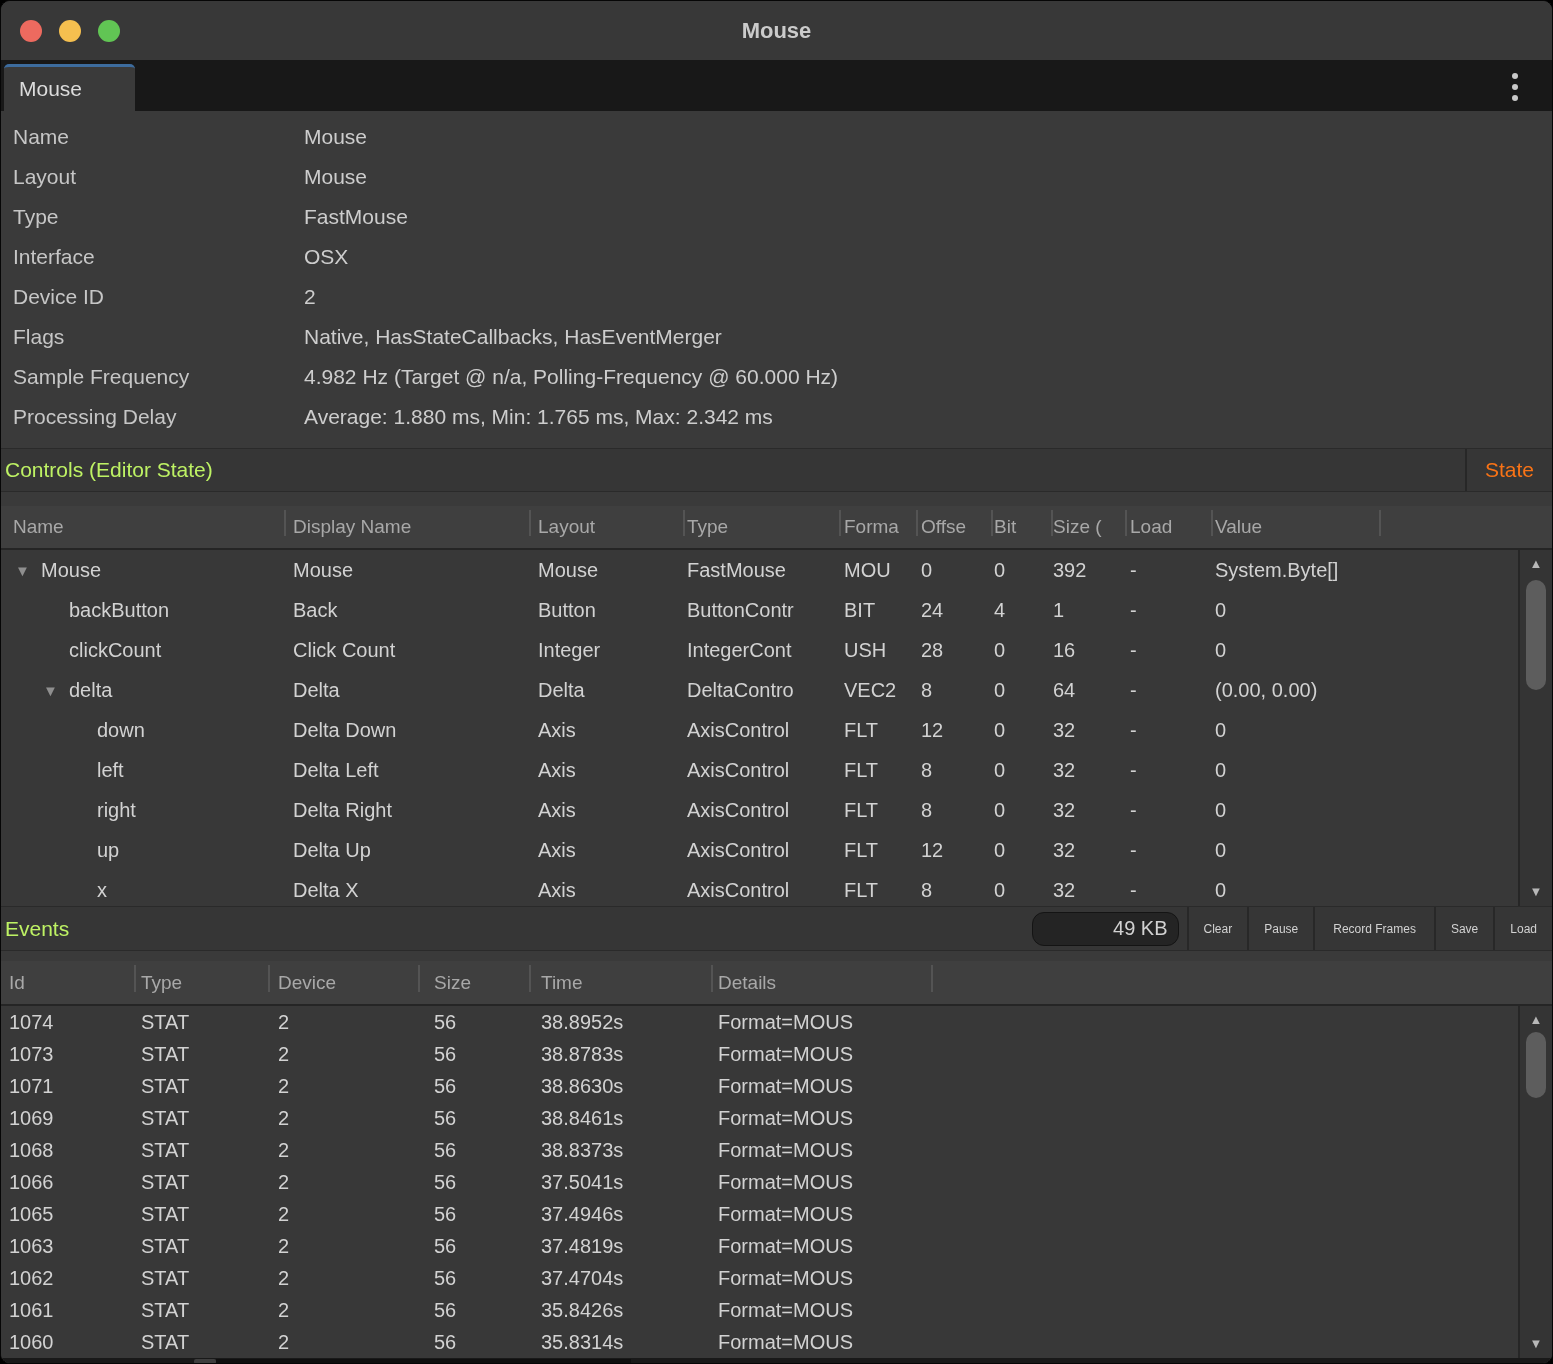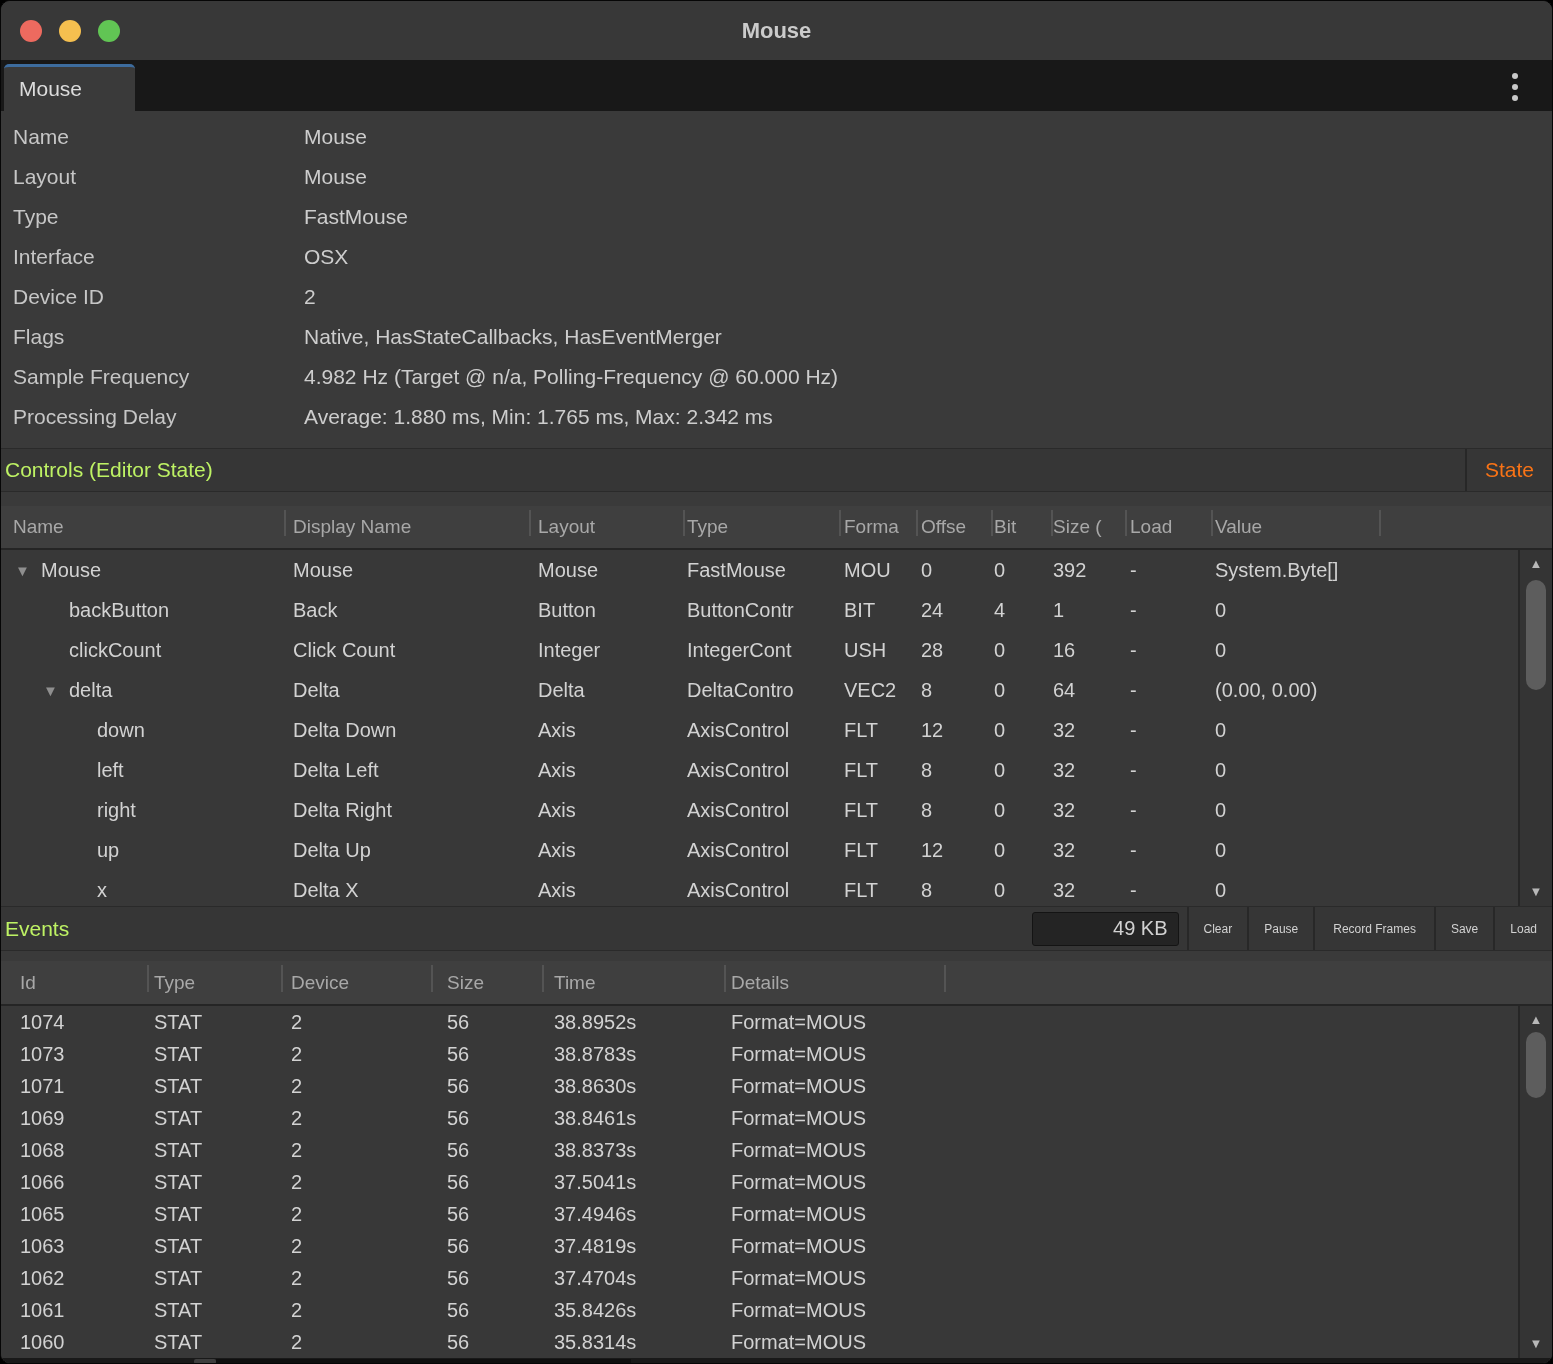--- a/index.html
+++ b/index.html
@@ -97,33 +97,33 @@
   .crow { height:40px; }
   .cell { overflow:hidden; white-space:nowrap; height:100%; display:flex; align-items:center; }
   .cell.c-name { padding-left:14px; }
   .cell.c-name[data-level="1"] { padding-left:42px; }
   .cell.c-name[data-level="2"] { padding-left:70px; }
   .twirl { display:inline-block; width:26px; flex:0 0 26px; color:#8f8f8f; font-size:15px; }
 
   
   .size-field {
     width:147px; height:34px; background:#242424;
-    border:1px solid #141414; border-radius:3px;
+    border:1px solid #141414; border-radius:12px;
     display:flex; align-items:center; justify-content:flex-end;
     padding-right:10px; font-size:20px; color:#d2d2d2; margin-right:8px;
   }
   .tb-btn {
     height:100%; border-left:2px solid #282828; padding:0 15px;
     display:flex; align-items:center; justify-content:center;
     font-size:12px; color:#d2d2d2; cursor:pointer; white-space:nowrap;
   }
   .tb-btn.wide { padding:0 18px; }
 
   
-  .e-id     { width:146px; padding-left:19px; }
+  .e-id     { width:133px; padding-left:8px; }
   .e-type   { width:134px; padding-left:7px; }
   .e-device { width:130px; padding-left:10px; }
   .e-size   { width:111px; padding-left:16px;margin-left:20px; }
   .e-time   { width:182px; padding-left:12px;text-align:right; }
   .e-det    { width:220px; padding-left:7px; }
   .e-fill   { flex:1; }
   .ehead-h { height:45px; flex:0 0 45px; }
   .ebody-wrap { height:352px; flex:0 0 352px; overflow:hidden; }
   .erow { height:32px; }
 

